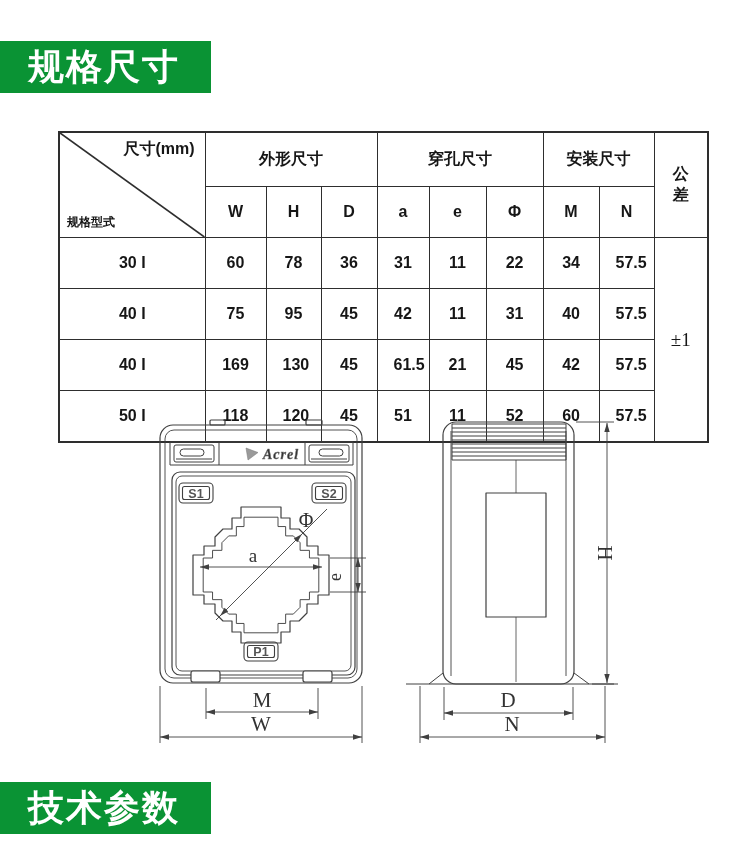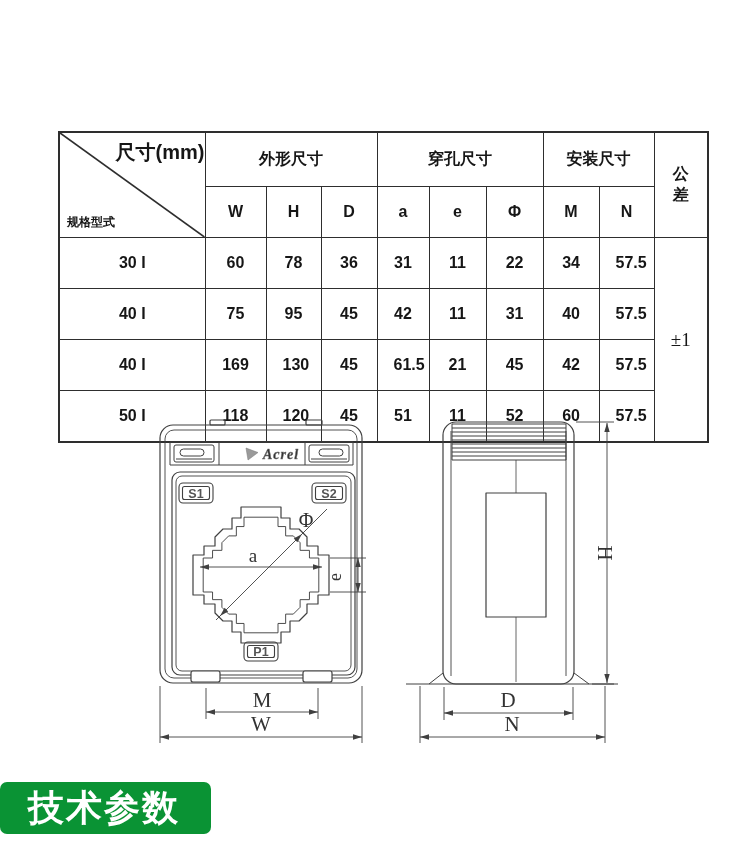--- a/index.html
+++ b/index.html
@@ -2,44 +2,47 @@
 <html><head>
 <meta charset="utf-8">
 <style>
   html,body{margin:0;padding:0;background:#fff;}
   #page{position:relative;width:750px;height:844px;background:#ffffff;overflow:hidden;
         font-family:"Liberation Sans","DejaVu Sans",sans-serif;}
   .banner{position:absolute;left:0;width:211px;height:52px;display:flex;align-items:center;
           padding-left:28px;box-sizing:border-box;color:#ffffff;font-weight:bold;
           font-size:36px;letter-spacing:2px;font-family:"DejaVu Sans","Liberation Sans",sans-serif;}
   #banner-spec{top:41px;}
-  #banner-tech{top:782px;border-radius:7px;}
+  #banner-tech{top:782px;}
   
   #spec-table-wrap{position:absolute;left:58px;top:131px;}
   table{border-collapse:collapse;table-layout:fixed;width:649px;border:2px solid #2e2e2e;}
   th,td{border:1px solid #2e2e2e;text-align:center;vertical-align:middle;padding:16px;
         font-size:16px;font-weight:700;color:#161616;
         font-family:"Liberation Sans","DejaVu Sans",sans-serif;}
   tr.hr1{height:40px;} tr.hr2{height:35px;} tr.dr{height:37px;margin-left:27px;}
   td.tol{font-family:"Liberation Serif","DejaVu Serif",serif;font-size:19px;font-weight:400;}
   th.corner{position:relative;padding:0;}
   th.corner svg{position:absolute;left:0;top:0;width:100%;height:100%;}
-  th.corner .tr{position:absolute;top:6px;right:0;font-size:20px;}
+  th.corner .tr{position:absolute;top:6px;right:10px;font-size:16px;}
   th.corner .bl{position:absolute;bottom:6px;left:7px;font-size:12px;}
   
   #drawing{position:absolute;left:0;top:405px;}
   #drawing text{font-family:"Liberation Serif","DejaVu Serif",serif;fill:#333;}
   #drawing text.badge{font-family:"Liberation Sans","DejaVu Sans",sans-serif;fill:#555;
                       font-weight:bold;font-size:12.5px;}
 </style>
 </head>
 <body>
 
 <div id="page">
 
+  <div class="banner" id="banner-spec" style="background:#0a9334;">
+    <span>规格尺寸</span>
+  </div>
 
   <div id="spec-table-wrap">
     <table>
       <colgroup>
         <col style="width:146px">
           <col style="width:61px">
           <col style="width:55px">
           <col style="width:56px">
         <col style="width:52px">
           <col style="width:57px">

